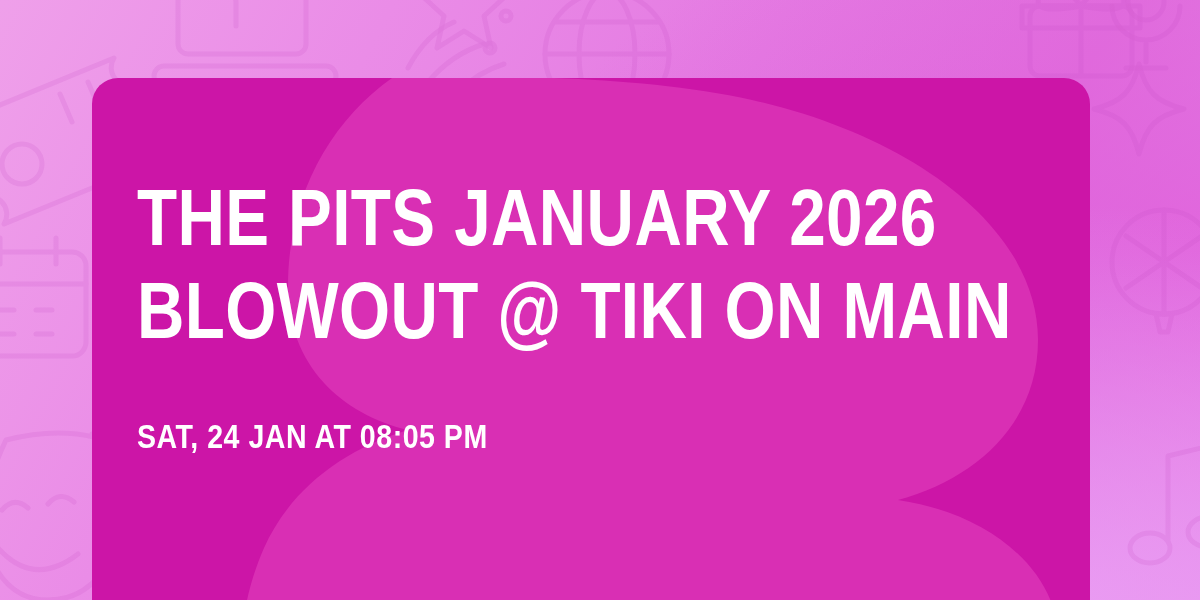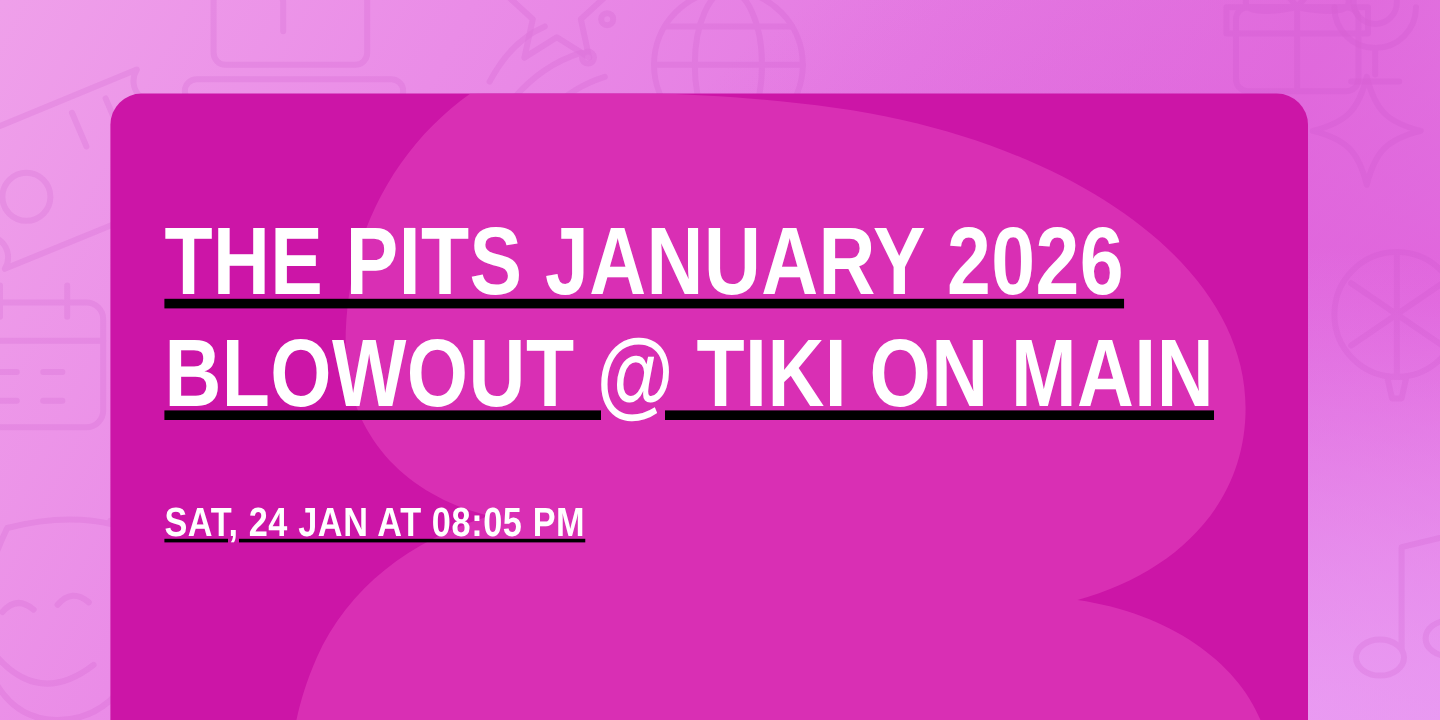--- a/index.html
+++ b/index.html
@@ -70,21 +70,20 @@
     opacity: 1;
   }
   .blob path { fill: #d92fb4; }
 
   .card-content {
     position: absolute;
     left: 45px;
     top: 0;
     right: 40px;
     z-index: 3;
-    text-decoration: underline;
   }
 
   .title {
     margin: 0;
     padding: 0;
     color: #ffffff;
     font-family: "Liberation Sans Narrow", "Liberation Sans", "DejaVu Sans Condensed", sans-serif;
     font-weight: 700;
     font-size: 80px;
     line-height: 93px;

